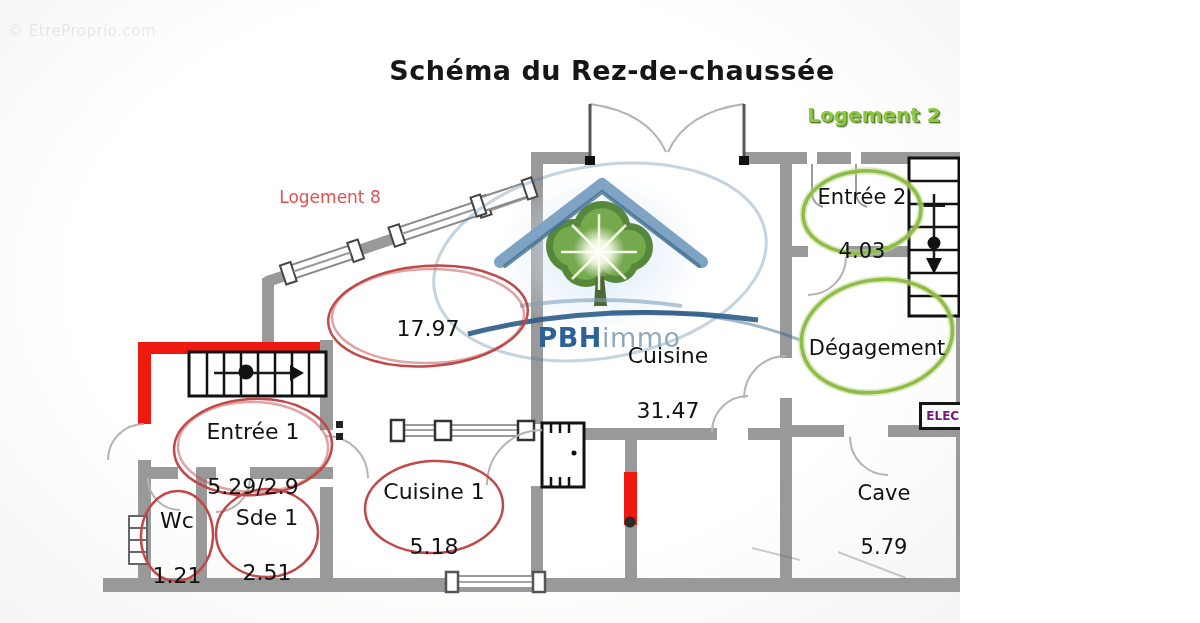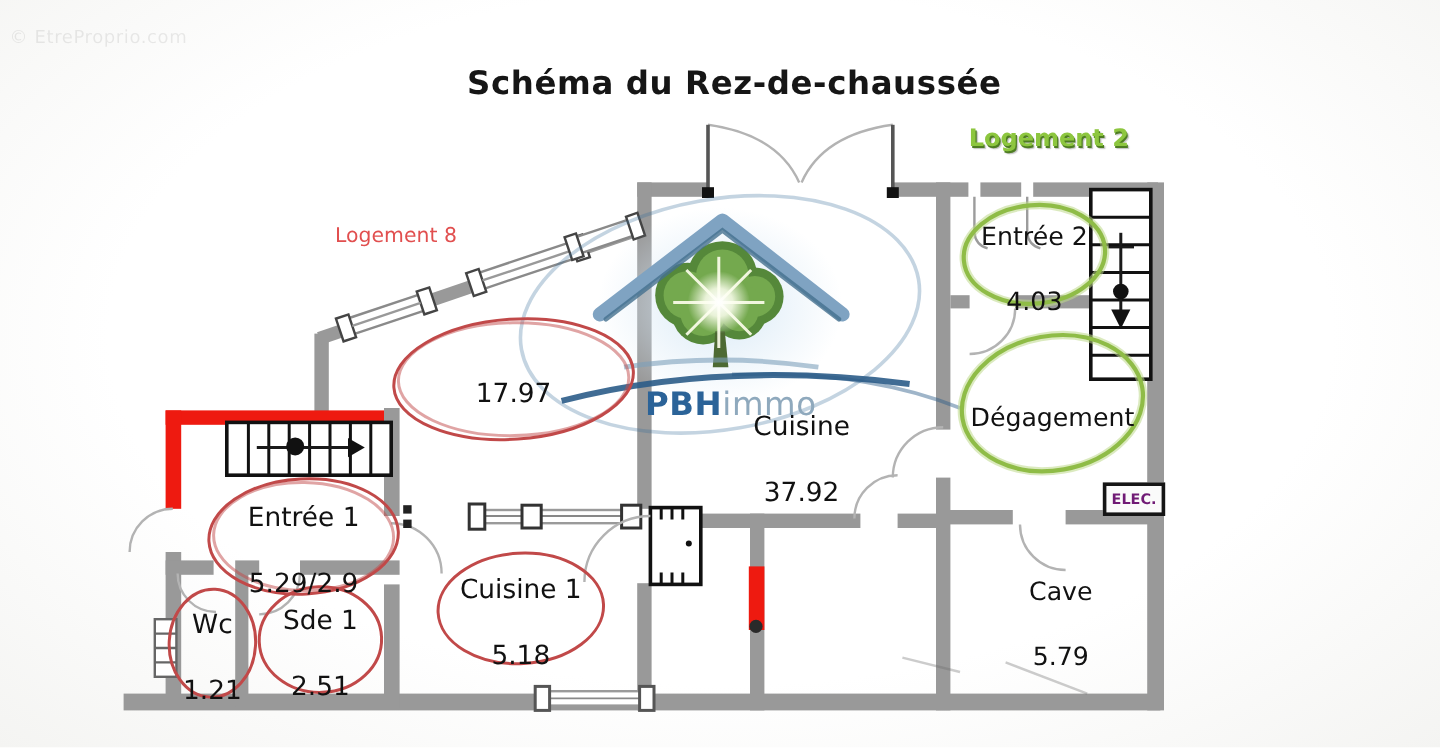--- a/index.html
+++ b/index.html
@@ -1,16 +1,16 @@
 <!DOCTYPE html>
 <html><head>
 <meta charset="utf-8">
 <style>
   html,body{margin:0;padding:0;background:#fff;}
-  .stage{position:relative;width:1200px;height:623px;overflow:hidden;
+  .stage{position:relative;width:960px;height:623px;overflow:hidden;
          background:radial-gradient(ellipse at 50% 45%, #ffffff 60%, #f4f4f2 100%);
          font-family:"DejaVu Sans","Liberation Sans",sans-serif;color:#111;}
   .abs{position:absolute;}
   .ctr{transform:translate(-50%,-50%);text-align:center;white-space:nowrap;}
   svg{position:absolute;left:0;top:0;}
   .watermark{left:8px;top:22px;font-size:15px;color:rgba(0,0,0,0.08);letter-spacing:.5px;}
   .title{left:612px;top:70px;font-size:27px;font-weight:bold;letter-spacing:.5px;color:#161616;text-align:center;}
   .lg1{left:330px;top:197px;font-size:17px;color:#e14f4f;}
   .lg2{left:874px;top:115px;font-size:20px;font-weight:bold;color:#8dc63f;
        text-shadow:1px 1px 0 #4e7d22,2px 2px 1px rgba(0,0,0,.25);}
@@ -253,21 +253,21 @@
   </div>
   <div class="abs ctr room f21" style="left:862px;top:211px">
     <div class="nm">Entrée 2</div>
     <div class="ar">4.03</div>
   </div>
   <div class="abs ctr room f21" style="left:877px;top:335px">
     <div class="nm">Dégagement</div>
   </div>
   <div class="abs ctr room f22" style="left:668px;top:370px">
     <div class="nm">Cuisine</div>
-    <div class="ar">37.92</div>
+    <div class="ar">31.47</div>
   </div>
   <div class="abs ctr room f21" style="left:884px;top:507px">
     <div class="nm">Cave</div>
     <div class="ar">5.79</div>
   </div>
 
   <div class="abs elec">ELEC.</div>
 
   <div class="abs ctr brand">
     <b>PBH</b><span>immo</span>

